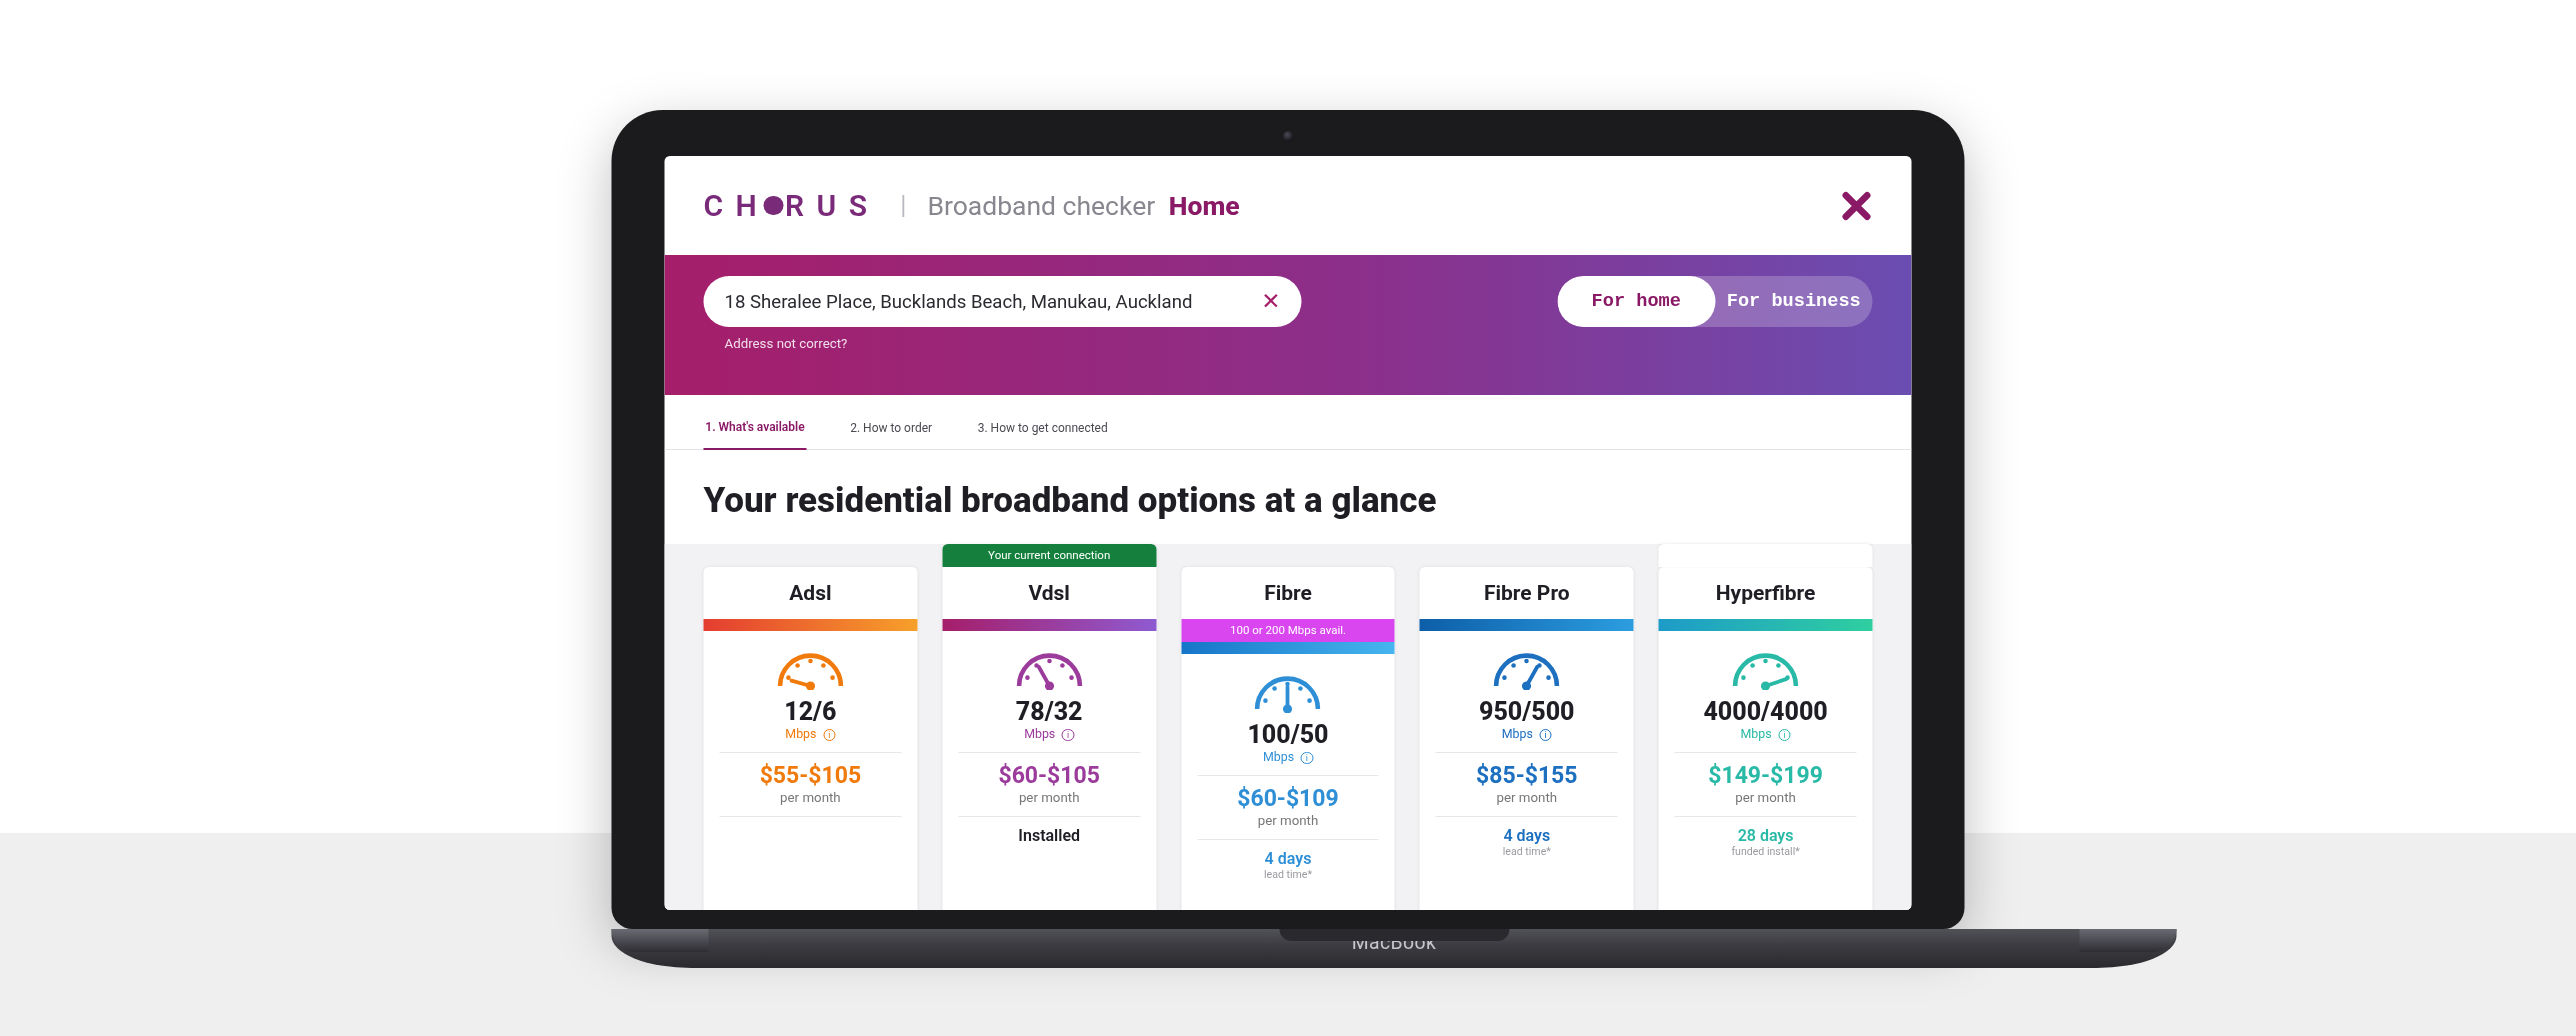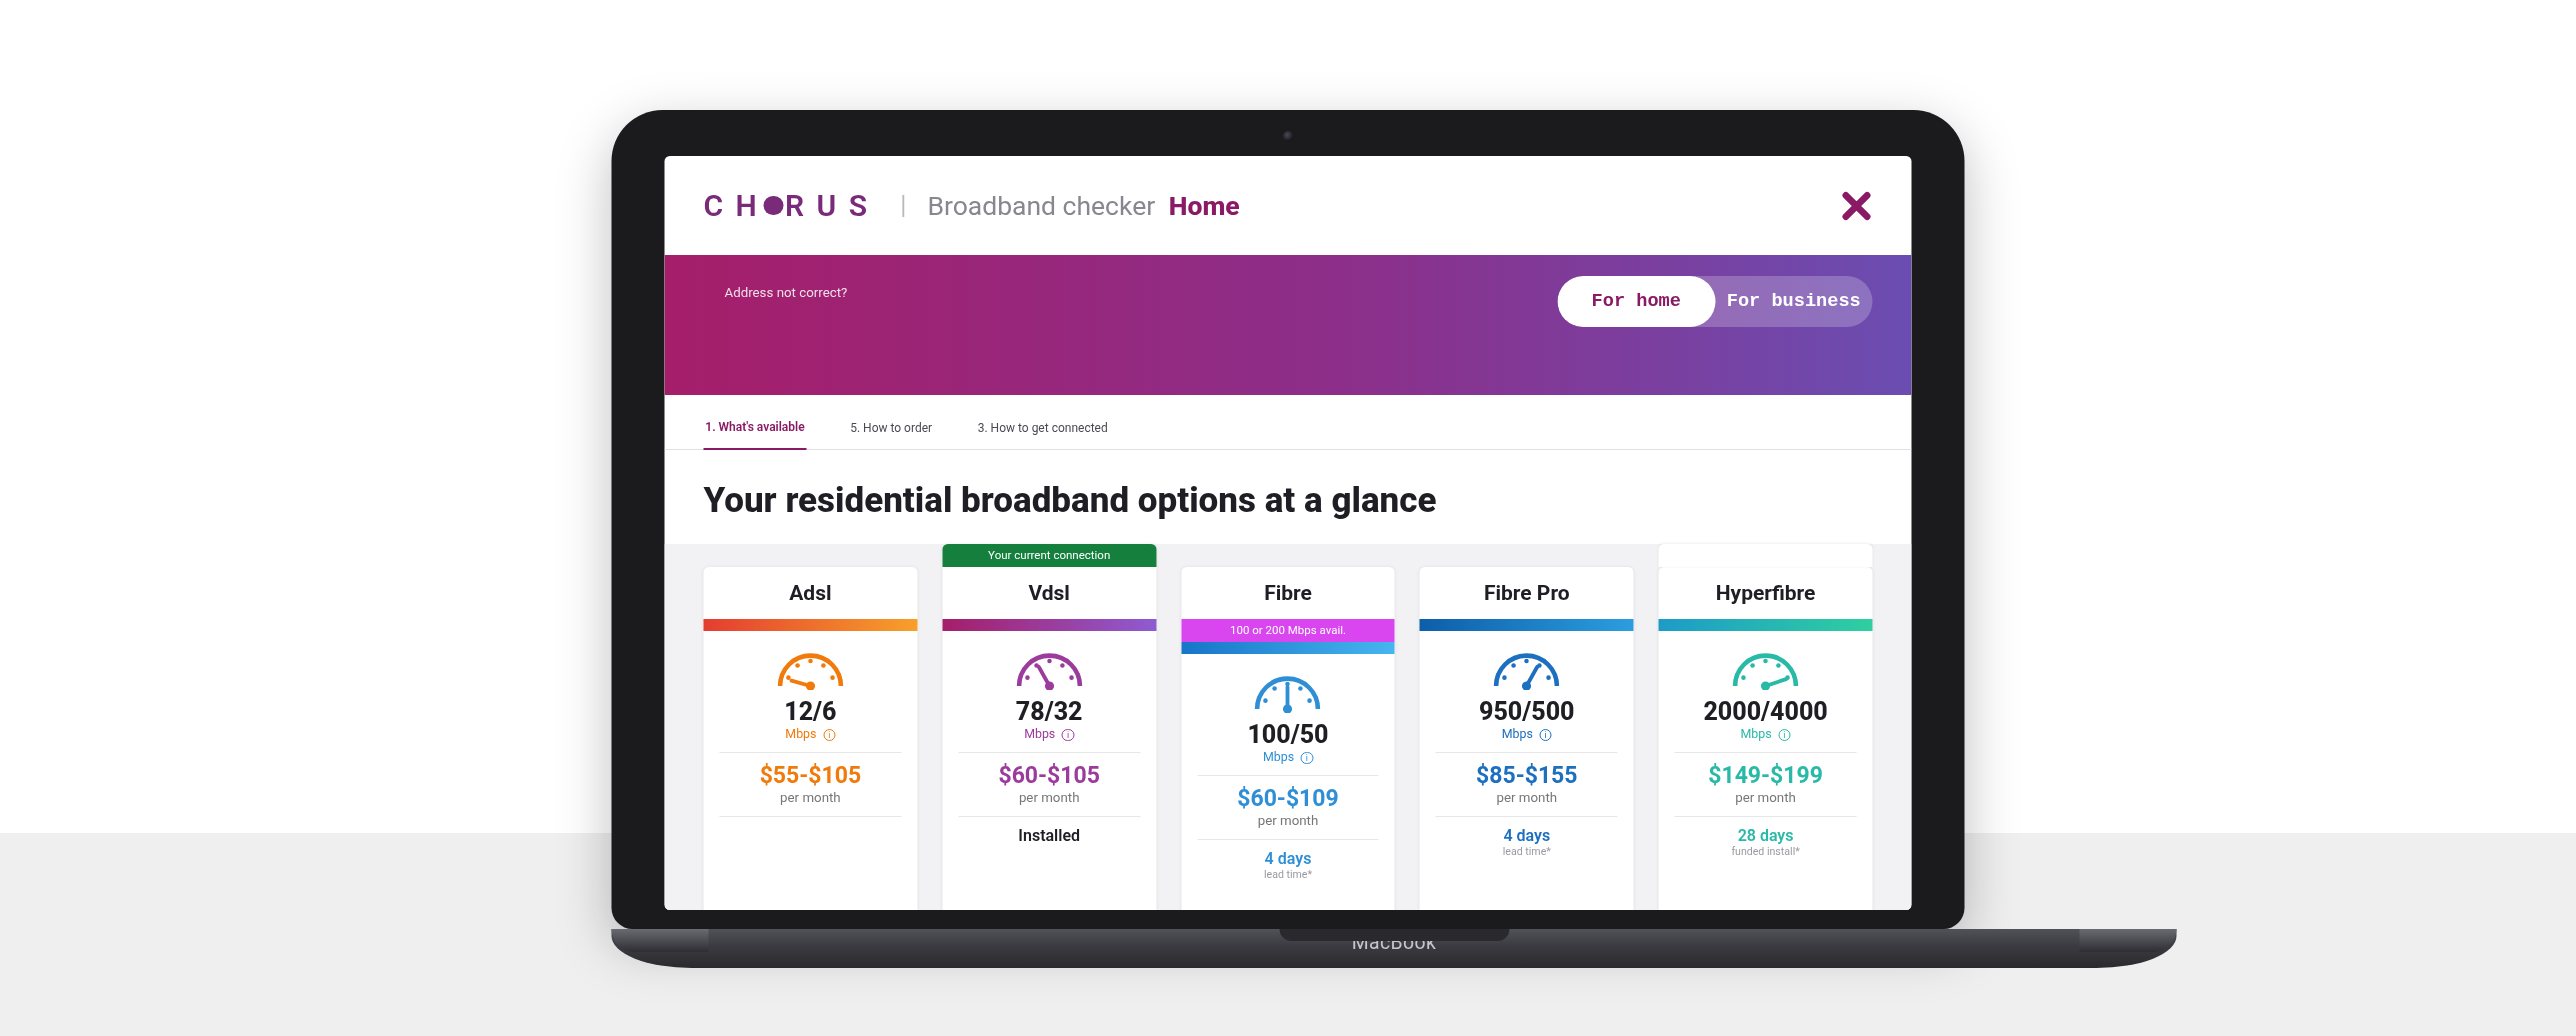--- a/index.html
+++ b/index.html
@@ -298,31 +298,35 @@
           </span>
           <span class="close-x">
             <svg viewBox="0 0 24 24" fill="none">
                 <path d="M4 4 L20 20 M20 4 L4 20" stroke-linecap="round"></path>
               </svg>
           </span>
         </div>
 
         <div class="search-bar">
           <div class="address-wrap">
+            <div class="address-input">
+              <span>18 Sheralee Place, Bucklands Beach, Manukau, Auckland</span>
+              <span class="clear-x">✕</span>
+            </div>
             <a href="#" class="addr-help">Address not correct?</a>
           </div>
           <div class="segmented">
             <div class="seg active">For home</div>
             <div class="seg">For business</div>
           </div>
         </div>
 
         <div class="tabs">
           <div class="tab active">1. What's available</div>
-          <div class="tab">5. How to order</div>
+          <div class="tab">2. How to order</div>
           <div class="tab">3. How to get connected</div>
         </div>
 
         <div class="headline">Your residential broadband options at a glance</div>
 
         <div class="plan-strip">
 
           <div class="plan">
             <div class="plan-name">Adsl</div>
             <div class="accent-bar bar-orange"></div>
@@ -443,21 +447,21 @@
                 <path d="M10 55 A40 40 0 0 1 90 55" fill="none" stroke="#29b9a7" stroke-width="6"></path>
                 <circle cx="21" cy="44" r="3" fill="#29b9a7"></circle>
                   <circle cx="33" cy="28" r="3" fill="#29b9a7"></circle>
                 <circle cx="50" cy="22" r="3" fill="#29b9a7"></circle>
                   <circle cx="67" cy="28" r="3" fill="#29b9a7"></circle>
                 <circle cx="79" cy="44" r="3" fill="#29b9a7"></circle>
                 <line x1="50" y1="55" x2="77" y2="46" stroke="#29b9a7" stroke-width="5" stroke-linecap="round"></line>
                 <circle cx="50" cy="55" r="6" fill="#29b9a7"></circle>
               </svg>
             </div>
-            <div class="speed">2000/4000</div>
+            <div class="speed">4000/4000</div>
             <div class="mbps c-teal">
               <span>Mbps</span>
               <span class="info-dot">i</span>
             </div>
             <div class="rule"></div>
             <div class="price c-teal">$149-$199</div>
             <div class="price-sub">per month</div>
             <div class="rule"></div>
             <div class="lead c-teal">28 days</div>
             <div class="lead-sub">funded install*</div>

